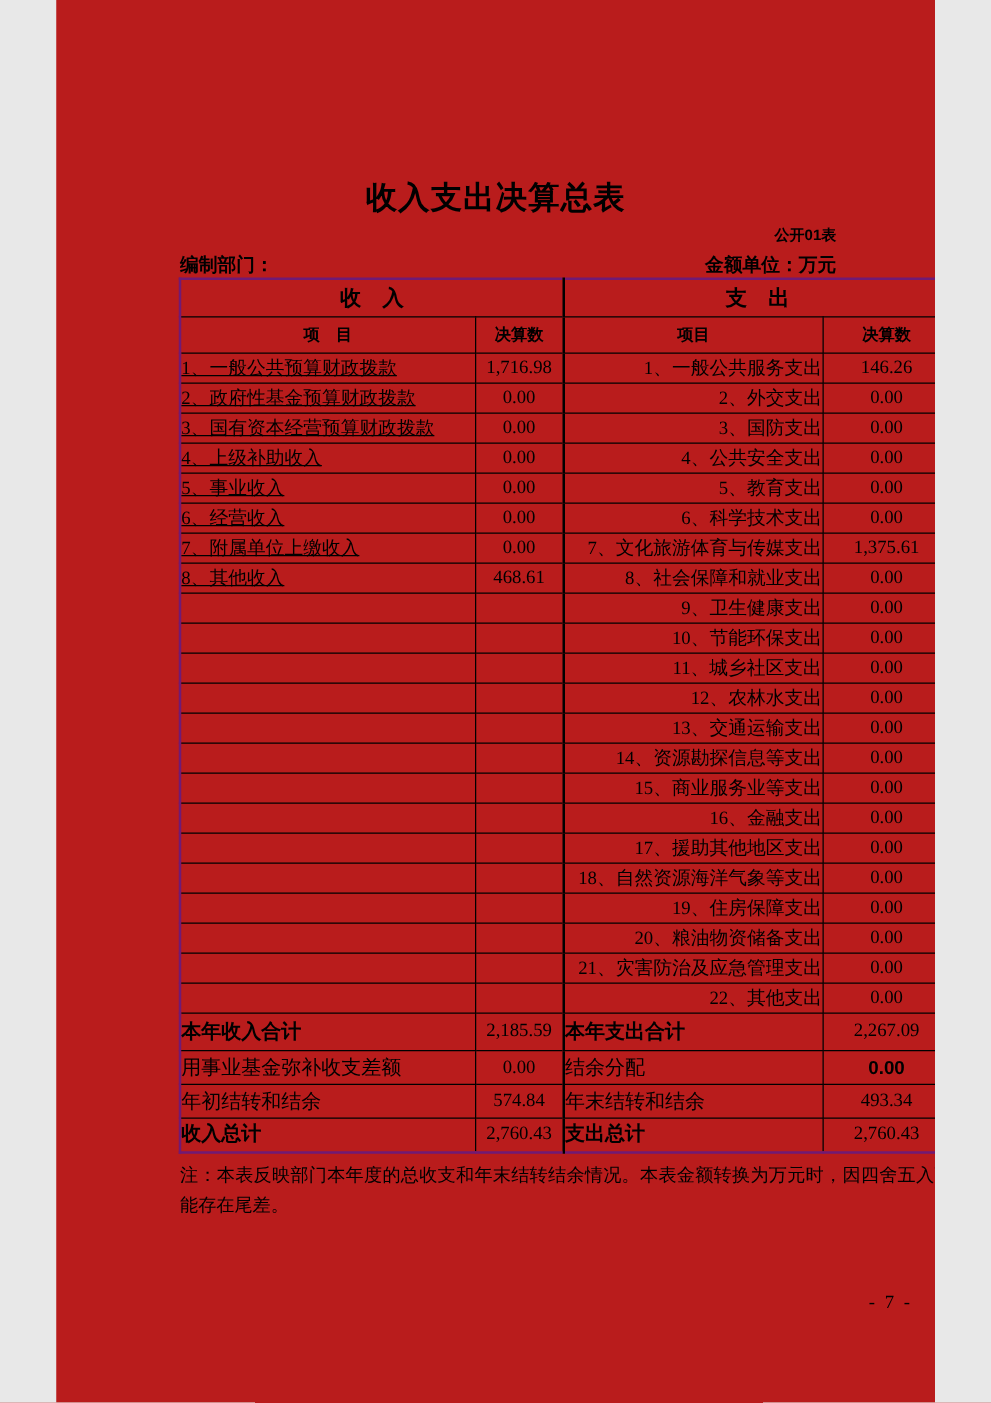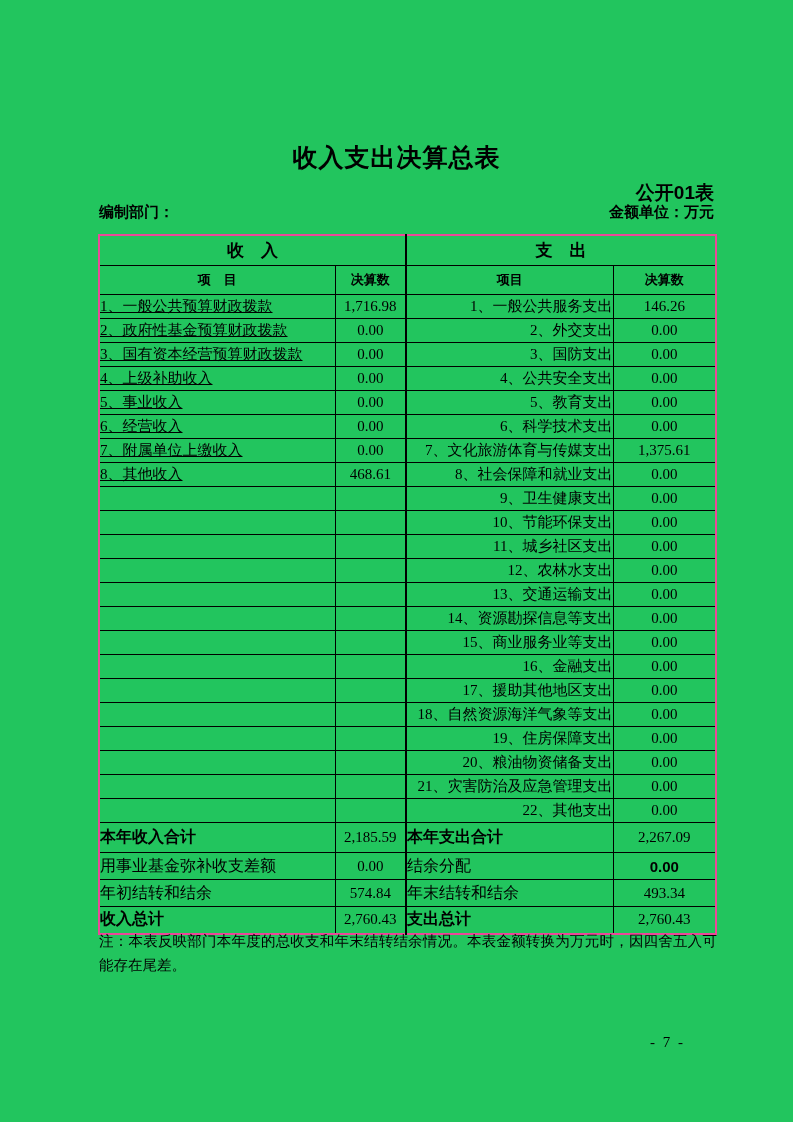--- a/index.html
+++ b/index.html
@@ -1,39 +1,39 @@
 <!DOCTYPE html>
 <html><head>
 <meta charset="utf-8">
 <style>
   html, body { margin: 0; padding: 0; background: #e8e8e8; }
   .page {
     position: relative;
-    width: 793px;
+    width: 703px;
     height: 1122px;
     margin: 0 auto;
-    background: #22c55e;
+    background: #b91c1c;
     color: #000000;
     font-family: "Liberation Serif", "DejaVu Serif", serif;
     overflow: hidden;
   }
   .doc-title {
     position: absolute;
     top: 141px; left: 0;
     width: 100%;
     text-align: center;
     font-size: 25px;
     font-weight: bold;
     letter-spacing: 1px;
     font-family: "Liberation Sans", "DejaVu Sans", sans-serif;
   }
   .table-code {
     position: absolute;
     top: 180px; right: 79px;
-    font-size: 19px;
+    font-size: 12px;
     font-weight: bold;
     font-family: "Liberation Sans", "DejaVu Sans", sans-serif;
     margin-left: 30px;
   }
   .prepared-by {
     position: absolute;
     top: 203px; left: 99px;
     font-size: 15px;
     font-weight: bold;
     font-family: "Liberation Sans", "DejaVu Sans", sans-serif;
@@ -45,21 +45,21 @@
     font-weight: bold;
     font-family: "Liberation Sans", "DejaVu Sans", sans-serif;
   }
   table.main {
     position: absolute;
     left: 98px; top: 222px;
     width: 617px;
     border-collapse: collapse;
     table-layout: fixed;
   }
-  table.main { border: 2px solid #ec4899; margin-top: 12px; }
+  table.main { border: 2px solid #701a75; }
   table.main th, table.main td {
     border: 1px solid #000;
     padding: 0;
     overflow: hidden;
     white-space: nowrap;
     vertical-align: middle;
   }
   
   table.main th.mid, table.main td.mid { border-left: 2px solid #000; }
 

